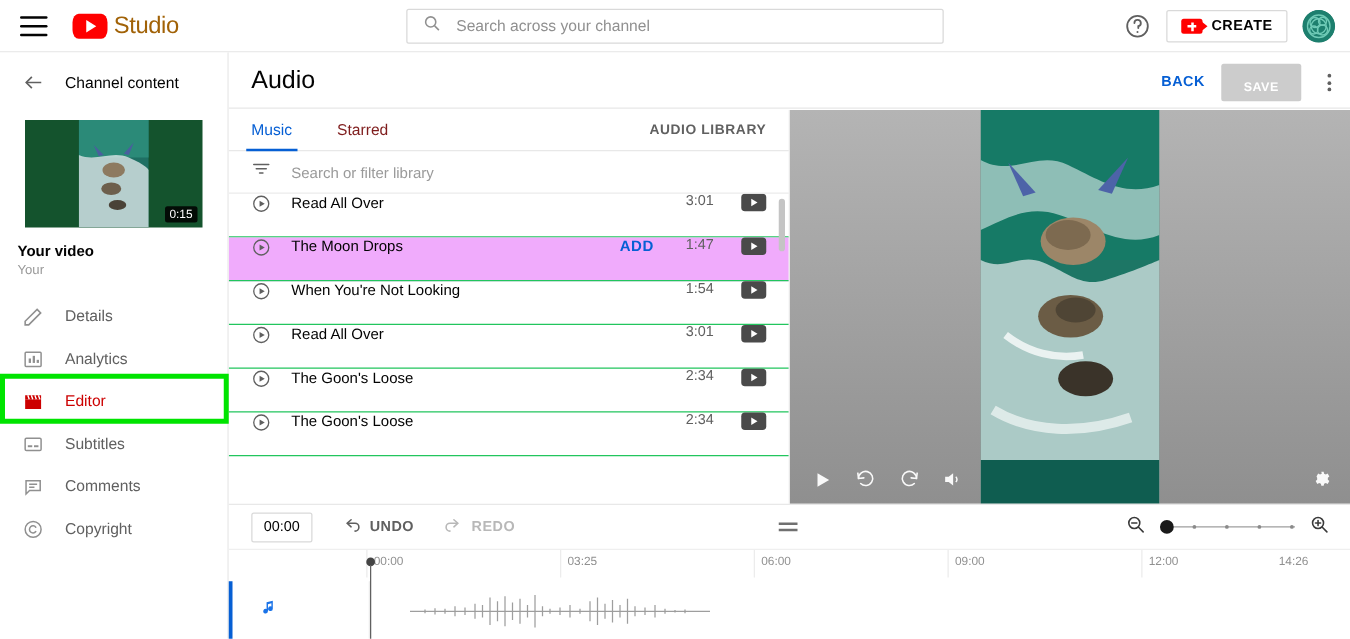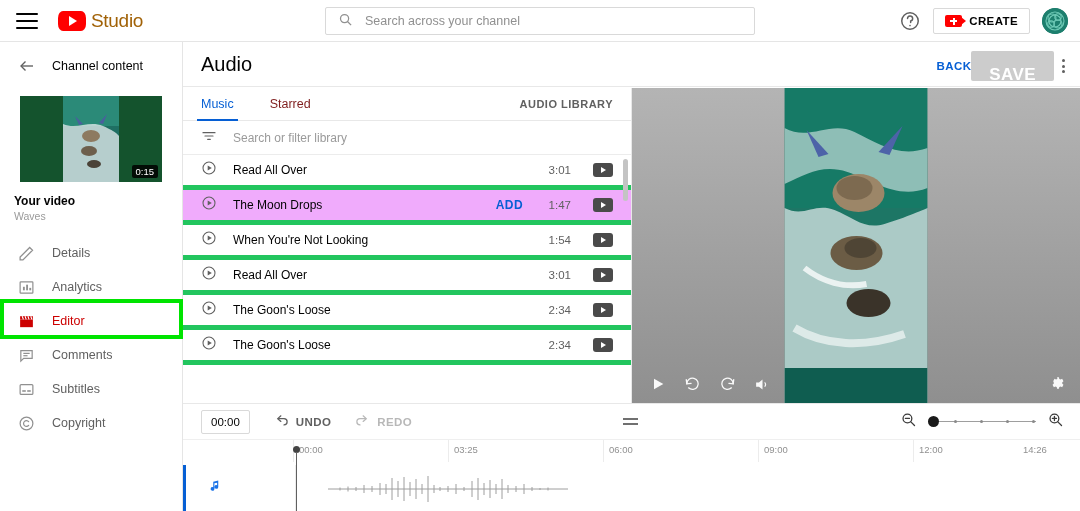--- a/index.html
+++ b/index.html
@@ -75,24 +75,24 @@
   .nav-item .ni { width: 20px; display: flex; align-items: center; justify-content: flex-start; }
   .nav-item .nl { margin-left: 14px; }
   .nav-item.active .nl { color: #cc0000; font-weight: 500; }
   .hl-box { position: absolute; left: 0; top: 299px; width: 183px; height: 40px;
     border: 4px solid #00e400; pointer-events: none; z-index: 20; }
 
   
   .main { position: absolute; top: 42px; left: 183px; width: 897px; height: 469px; background: #fff; }
   .page-head { position: relative; height: 45px; border-bottom: 1px solid #e8e8e8; }
   .page-title { position: absolute; left: 18px; top: 11px; font-size: 20px; font-weight: 400; color:#030303; }
-  .head-actions { position: absolute; right: 8px; top: 9px; display: flex; align-items: center; gap: 0; }
+  .head-actions { position: absolute; right: 8px; top: 9px; display: flex; align-items: center; gap: 13px; }
   .back-link { color: #065fd4; font-size: 11.5px; font-weight: bold; letter-spacing: .4px; cursor: pointer; }
   .save-btn { background: #ccc; color: #fff; border: 0; height: 30px; padding: 14px 18px;
-    font-size: 17px; font-weight: bold; letter-spacing: .4px; border-radius: 2px;
+    font-size: 10px; font-weight: bold; letter-spacing: .4px; border-radius: 2px;
     font-family: "Liberation Sans", sans-serif; }
   .kebab { width: 18px; height: 18px; display:flex; flex-direction:column; align-items:center;
     justify-content:center; gap:2.5px; cursor:pointer; }
   .kebab i { width: 3px; height: 3px; background: #606060; border-radius: 50%; display:block; }
 
   
   .audio-panel { position: absolute; left: 0; top: 46px; width: 449px; height: 315px;
     border-right: 1px solid #e8e8e8; }
   .tabs { position: relative; height: 33px; border-bottom: 1px solid #e8e8e8; display: flex; align-items: center; }
   .tab { font-size: 12.5px; color: #7f1d1d; height: 33px; line-height: 33px; cursor: pointer; position: relative; }
@@ -100,21 +100,21 @@
   .tab.music:after { content:""; position:absolute; left:-4px; right:-4px; bottom:0; height:2px; background:#065fd4; }
   .tab.starred { margin-left: 36px; }
   .lib-link { position: absolute; right: 18px; font-size: 11px; font-weight: bold;
     letter-spacing: .5px; color: #606060; cursor: pointer; }
   .filter-row { height: 34px; display: flex; align-items: center; border-bottom: 1px solid #ececec; }
   .filter-icon { margin-left: 18px; }
   .filter-row input { border: 0; outline: 0; margin-left: 16px; font-size: 12px; color: #a16207;
     font-family: "Liberation Sans", sans-serif; width: 340px; background: transparent; }
   .filter-row input::placeholder { color: #9a9a9a; }
   .track-list { position: relative; height: 248px; overflow: hidden; }
-  .track { display: flex; align-items: center; height: 35px; border-bottom: 5px solid #22c55e; cursor: pointer; }
+  .track { display: flex; height: 35px; border-bottom: 1px solid #22c55e; cursor: pointer; }
   .track.hover { background: #f0abfc; }
   .play-circle { margin-left: 18px; }
   .tr-name { font-size: 12px; margin-left: 16px; flex: 1; color: #030303; }
   .tr-add { color: #065fd4; font-size: 12px; font-weight: bold; letter-spacing: .4px; margin-right: 14px; }
   .tr-dur { font-size: 11.5px; color: #606060; width: 34px; text-align: right; }
   .tr-badge { width: 20px; height: 14px; background: #4a4a4a; border-radius: 3px; margin: 0 18px 0 22px;
     display: flex; align-items: center; justify-content: center; }
   .tr-badge .tri { width:0;height:0;border-left:5px solid #fff;border-top:3.5px solid transparent;
     border-bottom:3.5px solid transparent; margin-left:1px; }
   .scroll-thumb { position: absolute; right: 3px; top: 4px; width: 5px; height: 42px;
@@ -241,21 +241,21 @@
         <ellipse cx="28" cy="40" rx="9" ry="6" fill="#8d7a60"></ellipse>
         <ellipse cx="26" cy="55" rx="8" ry="5" fill="#6d5f4c"></ellipse>
         <ellipse cx="31" cy="68" rx="7" ry="4" fill="#4a4237"></ellipse>
         <path d="M12 20l8 8-4 1z" fill="#4a5f9e"></path>
           <path d="M44 18l-8 9 4 1z" fill="#4a5f9e"></path>
       </svg>
       <span class="dur">0:15</span>
     </div>
 
     <div class="vid-title">Your video</div>
-    <div class="vid-sub">Waves</div>
+    <div class="vid-sub">Your</div>
 
     <div class="nav">
       <div class="nav-item">
         <span class="ni">
           <svg width="17" height="17" viewBox="0 0 24 24" fill="none" stroke="#909090" stroke-width="1.8">
             <path d="M16.5 3.5l4 4L7 21H3v-4z"></path>
           </svg>
         </span>
         <span class="nl">Details</span>
       </div>
@@ -276,36 +276,36 @@
             <path d="M3 9h18v11H3z"></path>
             <path d="M3 4.5h18V9H3z"></path>
             <path d="M6 4.5l1.6 4.5M10 4.5l1.6 4.5M14 4.5l1.6 4.5M18 4.5l1.6 4.5" stroke="#fff" stroke-width="1.6"></path>
           </svg>
         </span>
         <span class="nl">Editor</span>
       </div>
       <div class="nav-item">
         <span class="ni">
           <svg width="17" height="17" viewBox="0 0 24 24" fill="none" stroke="#909090" stroke-width="1.7">
+            <rect x="3" y="5" width="18" height="14" rx="1.5"></rect>
+            <rect x="6" y="13" width="5" height="2.2" fill="#909090" stroke="none"></rect>
+            <rect x="13" y="13" width="5" height="2.2" fill="#909090" stroke="none"></rect>
+          </svg>
+        </span>
+        <span class="nl">Subtitles</span>
+      </div>
+      <div class="nav-item">
+        <span class="ni">
+          <svg width="17" height="17" viewBox="0 0 24 24" fill="none" stroke="#909090" stroke-width="1.7">
             <path d="M4 5h16v11H8l-4 4z"></path>
             <line x1="7.5" y1="9" x2="16.5" y2="9"></line>
               <line x1="7.5" y1="12.3" x2="13.5" y2="12.3"></line>
           </svg>
         </span>
         <span class="nl">Comments</span>
-      </div>
-      <div class="nav-item">
-        <span class="ni">
-          <svg width="17" height="17" viewBox="0 0 24 24" fill="none" stroke="#909090" stroke-width="1.7">
-            <rect x="3" y="5" width="18" height="14" rx="1.5"></rect>
-            <rect x="6" y="13" width="5" height="2.2" fill="#909090" stroke="none"></rect>
-            <rect x="13" y="13" width="5" height="2.2" fill="#909090" stroke="none"></rect>
-          </svg>
-        </span>
-        <span class="nl">Subtitles</span>
       </div>
       <div class="nav-item">
         <span class="ni">
           <svg width="17" height="17" viewBox="0 0 24 24" fill="none" stroke="#909090" stroke-width="1.7">
             <circle cx="12" cy="12" r="9"></circle>
             <path d="M15 9.5a4 4 0 1 0 0 5" stroke-linecap="round"></path>
           </svg>
         </span>
         <span class="nl">Copyright</span>
       </div>

